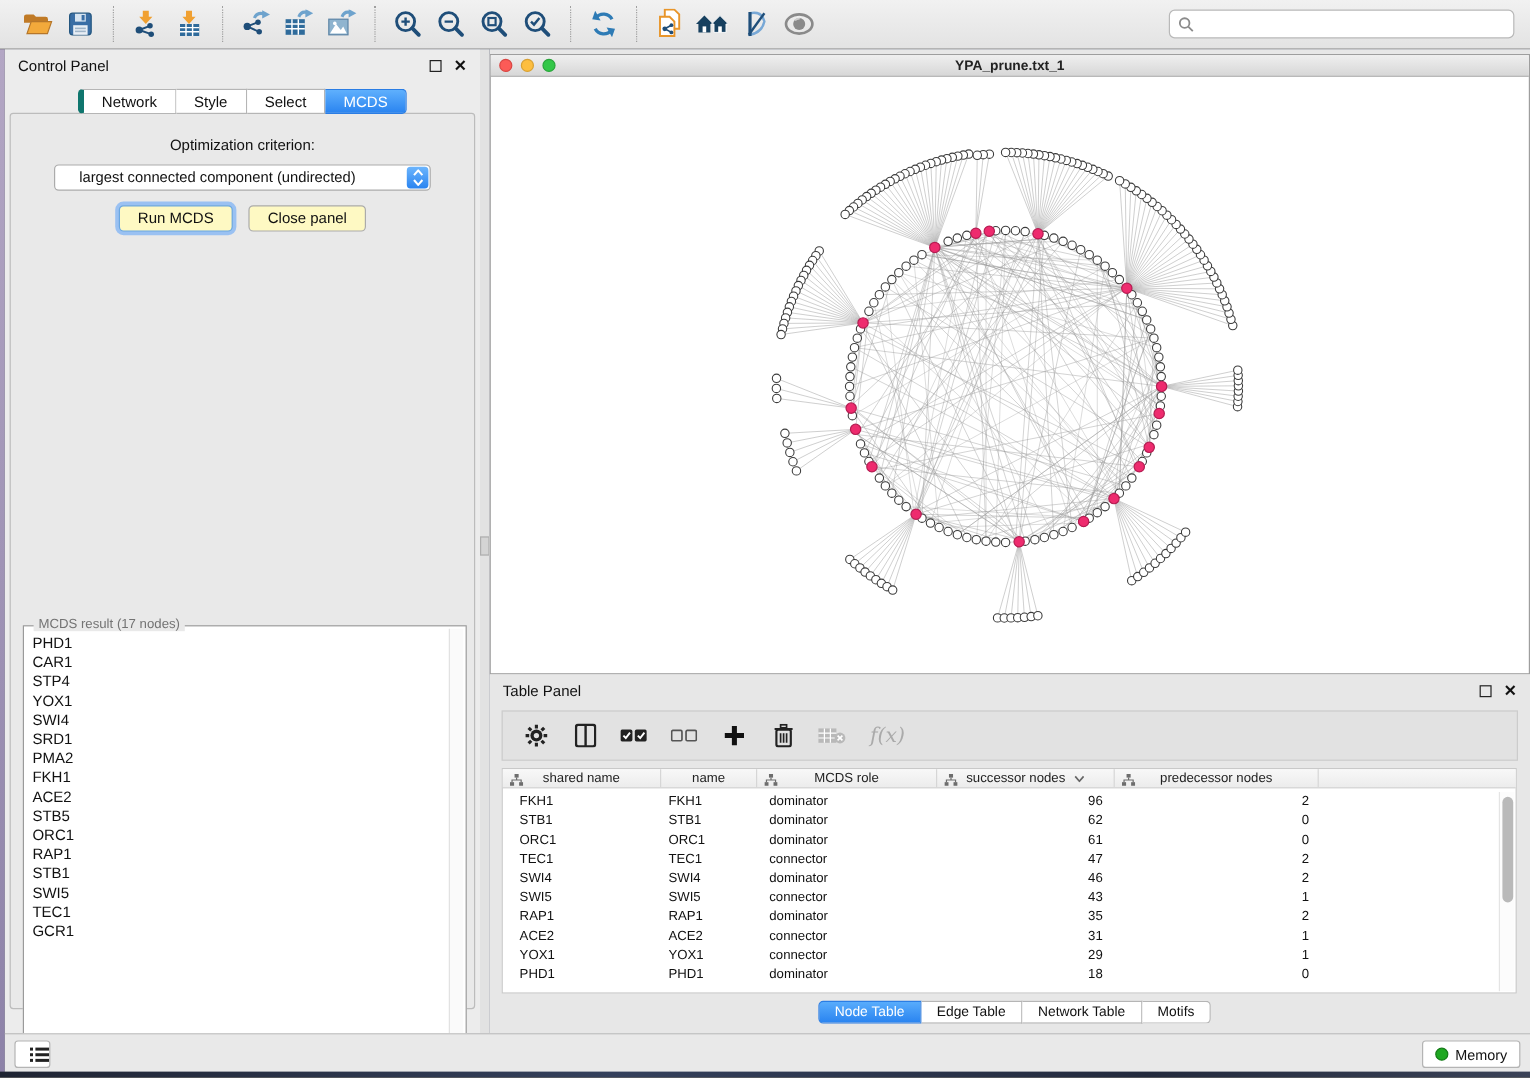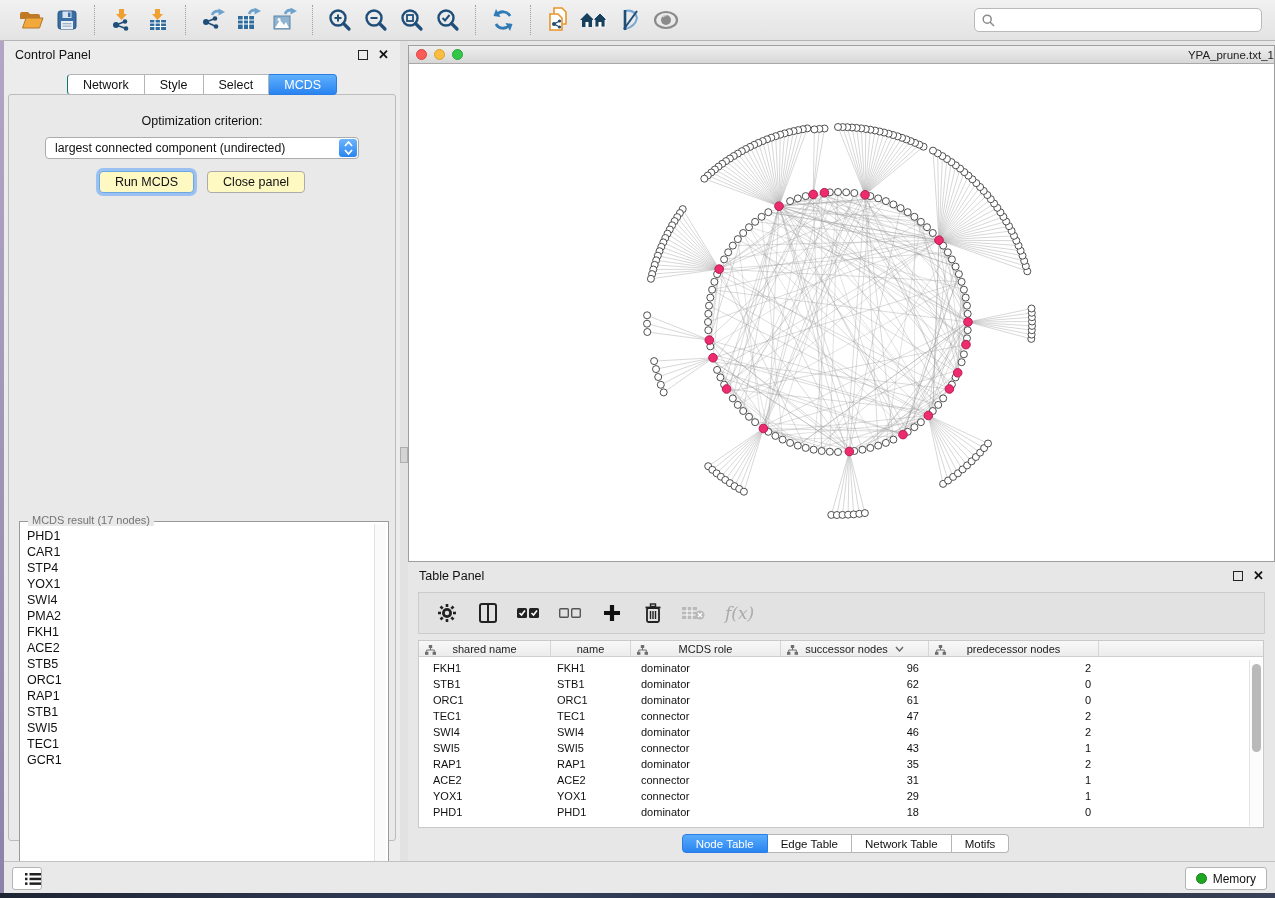--- a/index.html
+++ b/index.html
@@ -20,29 +20,29 @@
   .search input{border:none;outline:none;flex:1;font-size:12px;background:transparent;color:#333}
   
   .control-panel{position:absolute;left:4px;top:41px;width:396px;height:820px;background:#ececec}
   .panel-header{height:27px;display:flex;align-items:center;padding:0 11px;font-size:12.5px;color:#111}
   .win-btns{margin-left:auto;display:flex;align-items:center;gap:10px}
   .float-glyph{width:10px;height:10px;border:1.6px solid #222;display:inline-block}
   .close-glyph{font-size:13px;font-weight:bold;color:#111;line-height:10px}
   .cp-tabs{position:absolute;top:33px;left:0;width:100%;display:flex;justify-content:center;z-index:2}
   .cp-tab{height:21px;padding:0 15px;background:#fff;border:1px solid #b5b5b5;border-left:none;
           font-size:12.5px;color:#111;display:flex;align-items:center;cursor:default}
-  .cp-tab:first-child{border-left:1px solid #0f766e;border-radius:4px 0 0 4px}
+  .cp-tab:first-child{border-left:5px solid #0f766e;border-radius:4px 0 0 4px}
   .cp-tab:last-child{border-radius:0 4px 4px 0}
   .cp-tab.selected{background:linear-gradient(#5fb0fd,#2a84f0);border-color:#2a7de4;color:#fff}
   .cp-content{position:absolute;left:4px;top:53px;width:388px;height:747px;
               background:#e9e9e9;border:1px solid #bcbcbc;border-radius:3px}
   .opt-label{margin-top:19px;text-align:center;font-size:12.5px;color:#111}
   .criterion{margin:9px auto 0 auto;width:314px;height:22px;background:#fff;border:1px solid #ababab;
              border-radius:4px;display:flex;align-items:center;font-size:12.3px;color:#111;
-             padding-left:9px;position:relative}
+             padding-left:20px;position:relative}
   .stepper{position:absolute;right:1px;top:1px;bottom:1px;width:18px;border-radius:3px;
            background:linear-gradient(#6cb5fd,#2a84f0);display:flex;flex-direction:column;
            align-items:center;justify-content:center;gap:2px}
   .stepper svg{display:block}
   .btn-row{margin-top:12px;display:flex;justify-content:center;gap:13px}
   .cp-btn{height:22px;padding:0 15px;background:#fef9c3;border:1px solid #ababab;border-radius:4px;
           font-size:12.5px;color:#111;display:flex;align-items:center}
   .cp-btn.focused{box-shadow:0 0 0 3px rgba(90,160,250,.55);border-color:#6ba7e0}
   .result-box{position:absolute;left:10px;top:426px;width:370px;height:371px;
               border:1px solid #9a9a9a;background:#fff}
@@ -59,22 +59,22 @@
   .right-bg{position:absolute;left:408px;top:41px;width:867px;height:820px;background:#e7e7e7}
   
   .net-win{position:absolute;left:408px;top:45px;width:867px;height:517px;background:#fff;
            border:1px solid #9e9e9e}
   .net-title{height:18px;background:linear-gradient(#efefef,#d7d7d7);border-bottom:1px solid #a8a8a8;
              display:flex;align-items:center;padding:0 7px;position:relative}
   .tl{width:11px;height:11px;border-radius:50%;margin-right:7px}
   .tl.red{background:#fc5b57;border:1px solid #d94643}
   .tl.yellow{background:#fdbe3f;border:1px solid #d8a133}
   .tl.green{background:#33c748;border:1px solid #28a53a}
-  .net-title-text{position:absolute;left:0;right:0;text-align:right;font-size:11.5px;
-                  font-weight:400;color:#222}
+  .net-title-text{position:absolute;left:0;right:0;text-align:center;font-size:11.5px;
+                  font-weight:700;color:#222}
   .net-canvas{position:absolute;top:18px;left:0;width:865px;height:497px}
   
   .table-panel{position:absolute;left:408px;top:562px;width:867px;height:299px;background:#e7e7e7}
   .tp-toolbar{position:absolute;left:10px;right:10px;top:30px;height:42px;background:#e2e2e2;
               border:1px solid #cccccc;display:flex;align-items:center;gap:20px;padding:0 18px}
   .tp-tool{display:flex;align-items:center;justify-content:flex-end;min-width:20px;height:24px}
   .fx-label{font-family:"DejaVu Serif",serif;font-style:italic;font-size:17px;color:#aaa}
   .tp-table{position:absolute;left:10px;top:78px;width:846px;height:188px;background:#fff;
             border:1px solid #c9c9c9}
   .thead{display:flex;height:16px;background:linear-gradient(#f8f8f8,#ececec);
@@ -291,20 +291,21 @@
         <div class="cp-btn">Close panel</div>
       </div>
       <div class="result-box">
         <span class="result-legend">MCDS result (17 nodes)</span>
         <div class="result-list">
             <div>PHD1</div>
             <div>CAR1</div>
             <div>STP4</div>
             <div>YOX1</div>
             <div>SWI4</div>
+            <div>SRD1</div>
             <div>PMA2</div>
             <div>FKH1</div>
             <div>ACE2</div>
             <div>STB5</div>
             <div>ORC1</div>
             <div>RAP1</div>
             <div>STB1</div>
             <div>SWI5</div>
             <div>TEC1</div>
             <div>GCR1</div>

